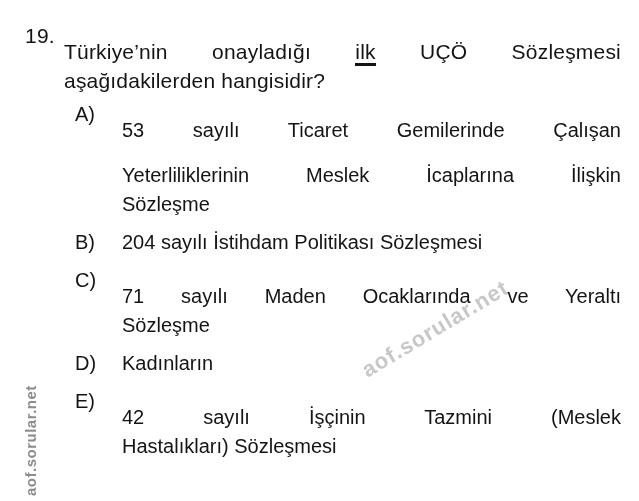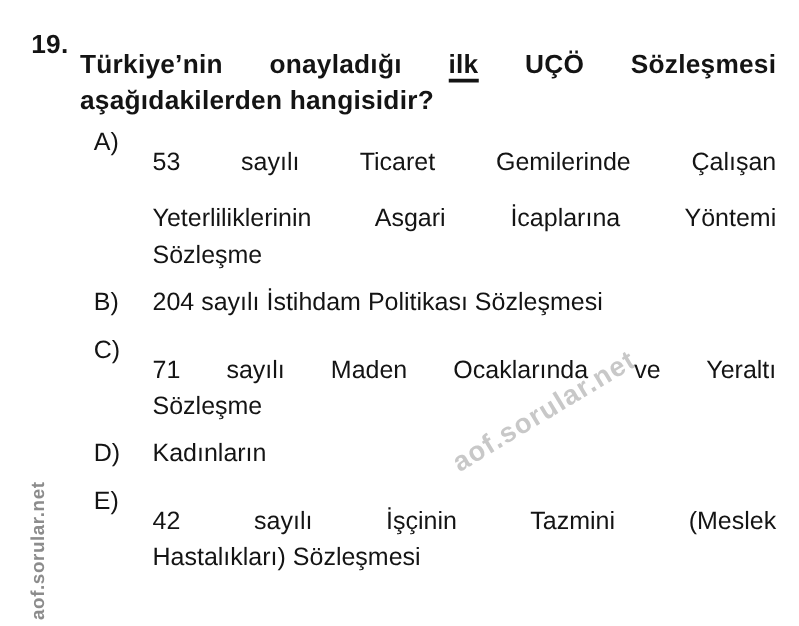--- a/index.html
+++ b/index.html
@@ -41,21 +41,21 @@
   }
 
   
   .question {
     position: absolute;
     left: 25px;
     top: 21px;
     width: 596px;
     display: flex;
     z-index: 1;
-    font-weight: bold;
+    font-weight: normal;
     font-size: 21px;
     line-height: 29px;
     letter-spacing: 0.2px;
   }
   .q-num { width: 39px; flex: none; }
   .q-body { width: 557px; flex: none; }
 
   
   .options {
     position: absolute;
@@ -90,21 +90,21 @@
       <div class="line">aşağıdakilerden hangisidir?</div>
     </div>
   </div>
 
   <div class="options">
 
     <div class="option">
       <div class="letter">A)</div>
       <div class="otext">
         <div class="line just">53 sayılı Ticaret Gemilerinde Çalışan</div>
-        <div class="line just">Yeterliliklerinin Asgari İcaplarına Yöntemi</div>
+        <div class="line just">Yeterliliklerinin Meslek İcaplarına İlişkin</div>
         <div class="line">Sözleşme</div>
       </div>
     </div>
 
     <div class="option">
       <div class="letter">B)</div>
       <div class="otext">
         <div class="line">204 sayılı İstihdam Politikası Sözleşmesi</div>
       </div>
     </div>

